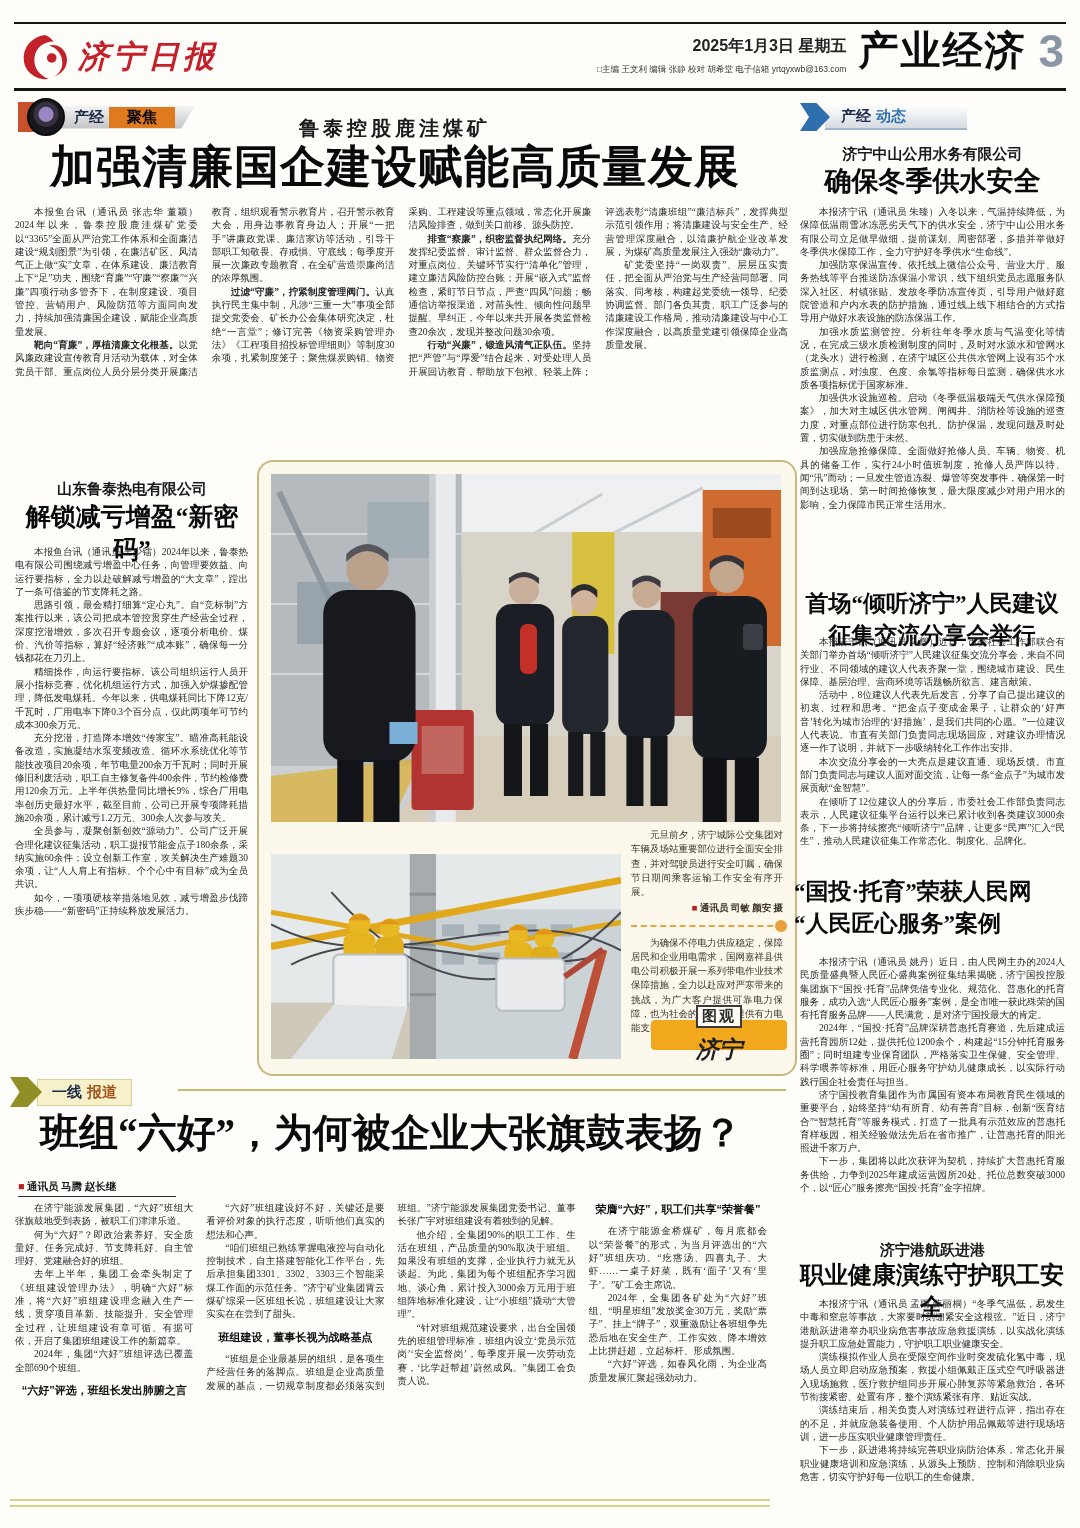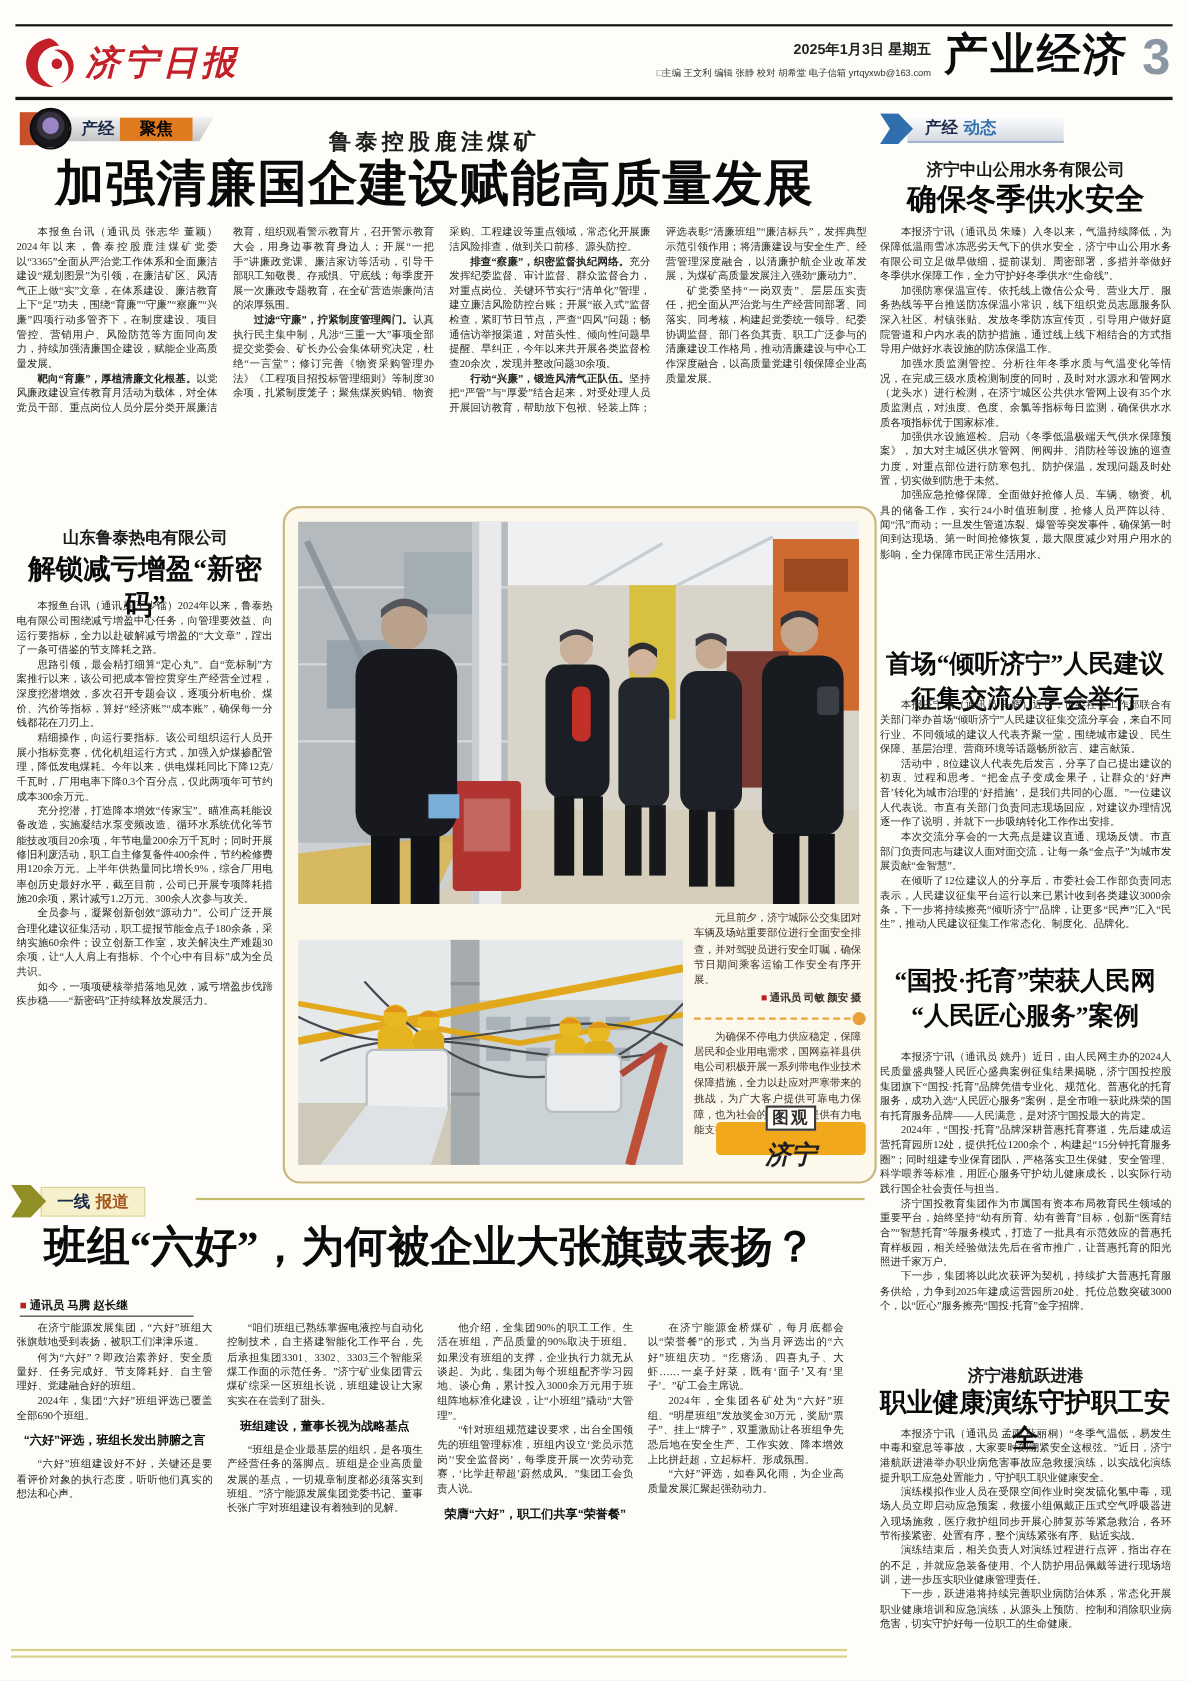--- a/index.html
+++ b/index.html
@@ -6,21 +6,21 @@
   html,body{margin:0;padding:0;background:#e9e9e9;}
   .page{position:relative;width:1080px;height:1528px;background:#fefdfa;margin:0 auto;
         font-family:"Liberation Serif","DejaVu Serif",serif;overflow:hidden;}
   
   .rule-top{position:absolute;left:14px;right:14px;top:22px;height:2px;background:#141414;}
   .rule-main{position:absolute;left:14px;right:14px;top:88px;height:3px;background:#141414;}
   .logo{position:absolute;left:20px;top:32px;display:flex;align-items:center;gap:8px;}
   .logo-name{font-size:31px;color:#c3202a;font-weight:bold;font-style:italic;letter-spacing:4px;font-family:Liberation Serif, serif;}
   .header-right{position:absolute;right:16px;top:28px;display:flex;align-items:flex-start;gap:12px;}
   .pub-info{text-align:right;padding-top:8px;}
-  .date-line{font-size:13px;font-weight:bold;color:#222;font-family:"Liberation Sans",sans-serif;}
+  .date-line{font-size:16px;font-weight:bold;color:#222;font-family:"Liberation Sans",sans-serif;}
   .staff-line{font-size:8.5px;color:#333;margin-top:7px;font-family:"Liberation Sans",sans-serif;}
   .section-name{font-size:40px;font-weight:900;color:#0c0c0c;font-family:"Liberation Sans",sans-serif;letter-spacing:2px;line-height:1.1;}
   .page-num{font-size:46px;font-weight:900;color:#8a96a4;font-family:"Liberation Sans",sans-serif;line-height:1;}
   
   .badge-focus{position:absolute;left:18px;top:100px;display:flex;align-items:center;height:34px;}
   .cam-square{width:16px;height:30px;background:#c8502a;}
   .cam-lens{width:34px;height:34px;border-radius:50%;margin-left:-7px;z-index:2;border:2px solid #0d0d10;
             background:radial-gradient(circle at 50% 42%, #9a86c4 0 7px, #35313e 8px 12px, #17171c 13px);}
   .badge-bar{margin-left:-7px;height:23px;padding:0 20px 0 16px;display:flex;align-items:center;gap:5px;
              background:linear-gradient(180deg,#f4f4f4,#c3c3c3);clip-path:polygon(0 0,100% 0,90% 100%,0 100%);
@@ -75,21 +75,21 @@
   .bottom-body{position:absolute;left:15px;top:1202px;width:752px;height:294px;column-count:4;column-gap:13px;overflow:hidden;}
   .bottom-rule{position:absolute;left:10px;top:1499px;width:760px;height:4px;
                border-top:2px solid #d8d28a;border-bottom:2px solid #d8d28a;}
   
   .ra-kicker{position:absolute;left:800px;top:145px;width:265px;text-align:center;font-size:15px;font-weight:bold;color:#1a1a1a;}
   .ra-headline{position:absolute;left:800px;top:163px;width:265px;text-align:center;font-size:27px;font-weight:900;
                font-family:"Liberation Sans",sans-serif;color:#0a0a0a;}
   .ra-body{position:absolute;left:800px;top:206px;width:265px;height:350px;overflow:hidden;}
   .rb-headline{position:absolute;left:794px;top:588px;width:276px;text-align:center;font-size:23px;font-weight:900;line-height:1.4;color:#0a0a0a;}
   .rb-body{position:absolute;left:800px;top:636px;width:265px;height:238px;overflow:hidden;}
-  .rc-headline{position:absolute;left:794px;top:876px;width:276px;text-align:center;font-size:23px;font-weight:900;line-height:1.4;color:#0a0a0a;}
+  .rc-headline{position:absolute;left:794px;top:876px;width:276px;font-size:23px;font-weight:900;line-height:1.4;color:#0a0a0a;}
   .rc-body{position:absolute;left:800px;top:956px;width:265px;height:274px;overflow:hidden;}
   .rd-kicker{position:absolute;left:800px;top:1241px;width:265px;text-align:center;font-size:15px;font-weight:bold;color:#1a1a1a;}
   .rd-headline{position:absolute;left:794px;top:1259px;width:276px;text-align:center;font-size:24px;font-weight:900;color:#0a0a0a;}
   .rd-body{position:absolute;left:800px;top:1298px;width:265px;height:224px;overflow:hidden;}
 </style>
 </head>
 <body>
 
 <div class="page">
 
@@ -272,20 +272,21 @@
   <div class="front-line"></div>
 
   <div class="bottom-headline">班组“六好”，为何被企业大张旗鼓表扬？</div>
   <div class="bottom-byline">
     <span class="red-mark">■</span>
     <span>通讯员 马腾 赵长继</span>
   </div>
   <div class="bottom-body news-body">
       <p class="para">在济宁能源发展集团，“六好”班组大张旗鼓地受到表扬，被职工们津津乐道。</p>
       <p class="para">何为“六好”？即政治素养好、安全质量好、任务完成好、节支降耗好、自主管理好、党建融合好的班组。</p>
+      <p class="para">去年上半年，集团工会牵头制定了《班组建设管理办法》，明确“六好”标准，将“六好”班组建设理念融入生产一线，贯穿项目革新、技能提升、安全管理全过程，让班组建设有章可循、有据可依，开启了集团班组建设工作的新篇章。</p>
       <p class="para">2024年，集团“六好”班组评选已覆盖全部690个班组。</p>
       <div class="subhead">“六好”评选，班组长发出肺腑之言</div>
       <p class="para">“六好”班组建设好不好，关键还是要看评价对象的执行态度，听听他们真实的想法和心声。</p>
       <p class="para">“咱们班组已熟练掌握电液控与自动化控制技术，自主搭建智能化工作平台，先后承担集团3301、3302、3303三个智能采煤工作面的示范任务。”济宁矿业集团霄云煤矿综采一区班组长说，班组建设让大家实实在在尝到了甜头。</p>
       <div class="subhead">班组建设，董事长视为战略基点</div>
       <p class="para">“班组是企业最基层的组织，是各项生产经营任务的落脚点。班组是企业高质量发展的基点，一切规章制度都必须落实到班组。”济宁能源发展集团党委书记、董事长张广宇对班组建设有着独到的见解。</p>
       <p class="para">他介绍，全集团90%的职工工作、生活在班组，产品质量的90%取决于班组。如果没有班组的支撑，企业执行力就无从谈起。为此，集团为每个班组配齐学习园地、谈心角，累计投入3000余万元用于班组阵地标准化建设，让“小班组”撬动“大管理”。</p>
       <p class="para">“针对班组规范建设要求，出台全国领先的班组管理标准，班组内设立‘党员示范岗’‘安全监督岗’，每季度开展一次劳动竞赛，‘比学赶帮超’蔚然成风。”集团工会负责人说。</p>
       <div class="subhead">荣膺“六好”，职工们共享“荣誉餐”</div>
       <p class="para">在济宁能源金桥煤矿，每月底都会以“荣誉餐”的形式，为当月评选出的“六好”班组庆功。“疙瘩汤、四喜丸子、大虾……一桌子好菜，既有‘面子’又有‘里子’。”矿工会主席说。</p>

